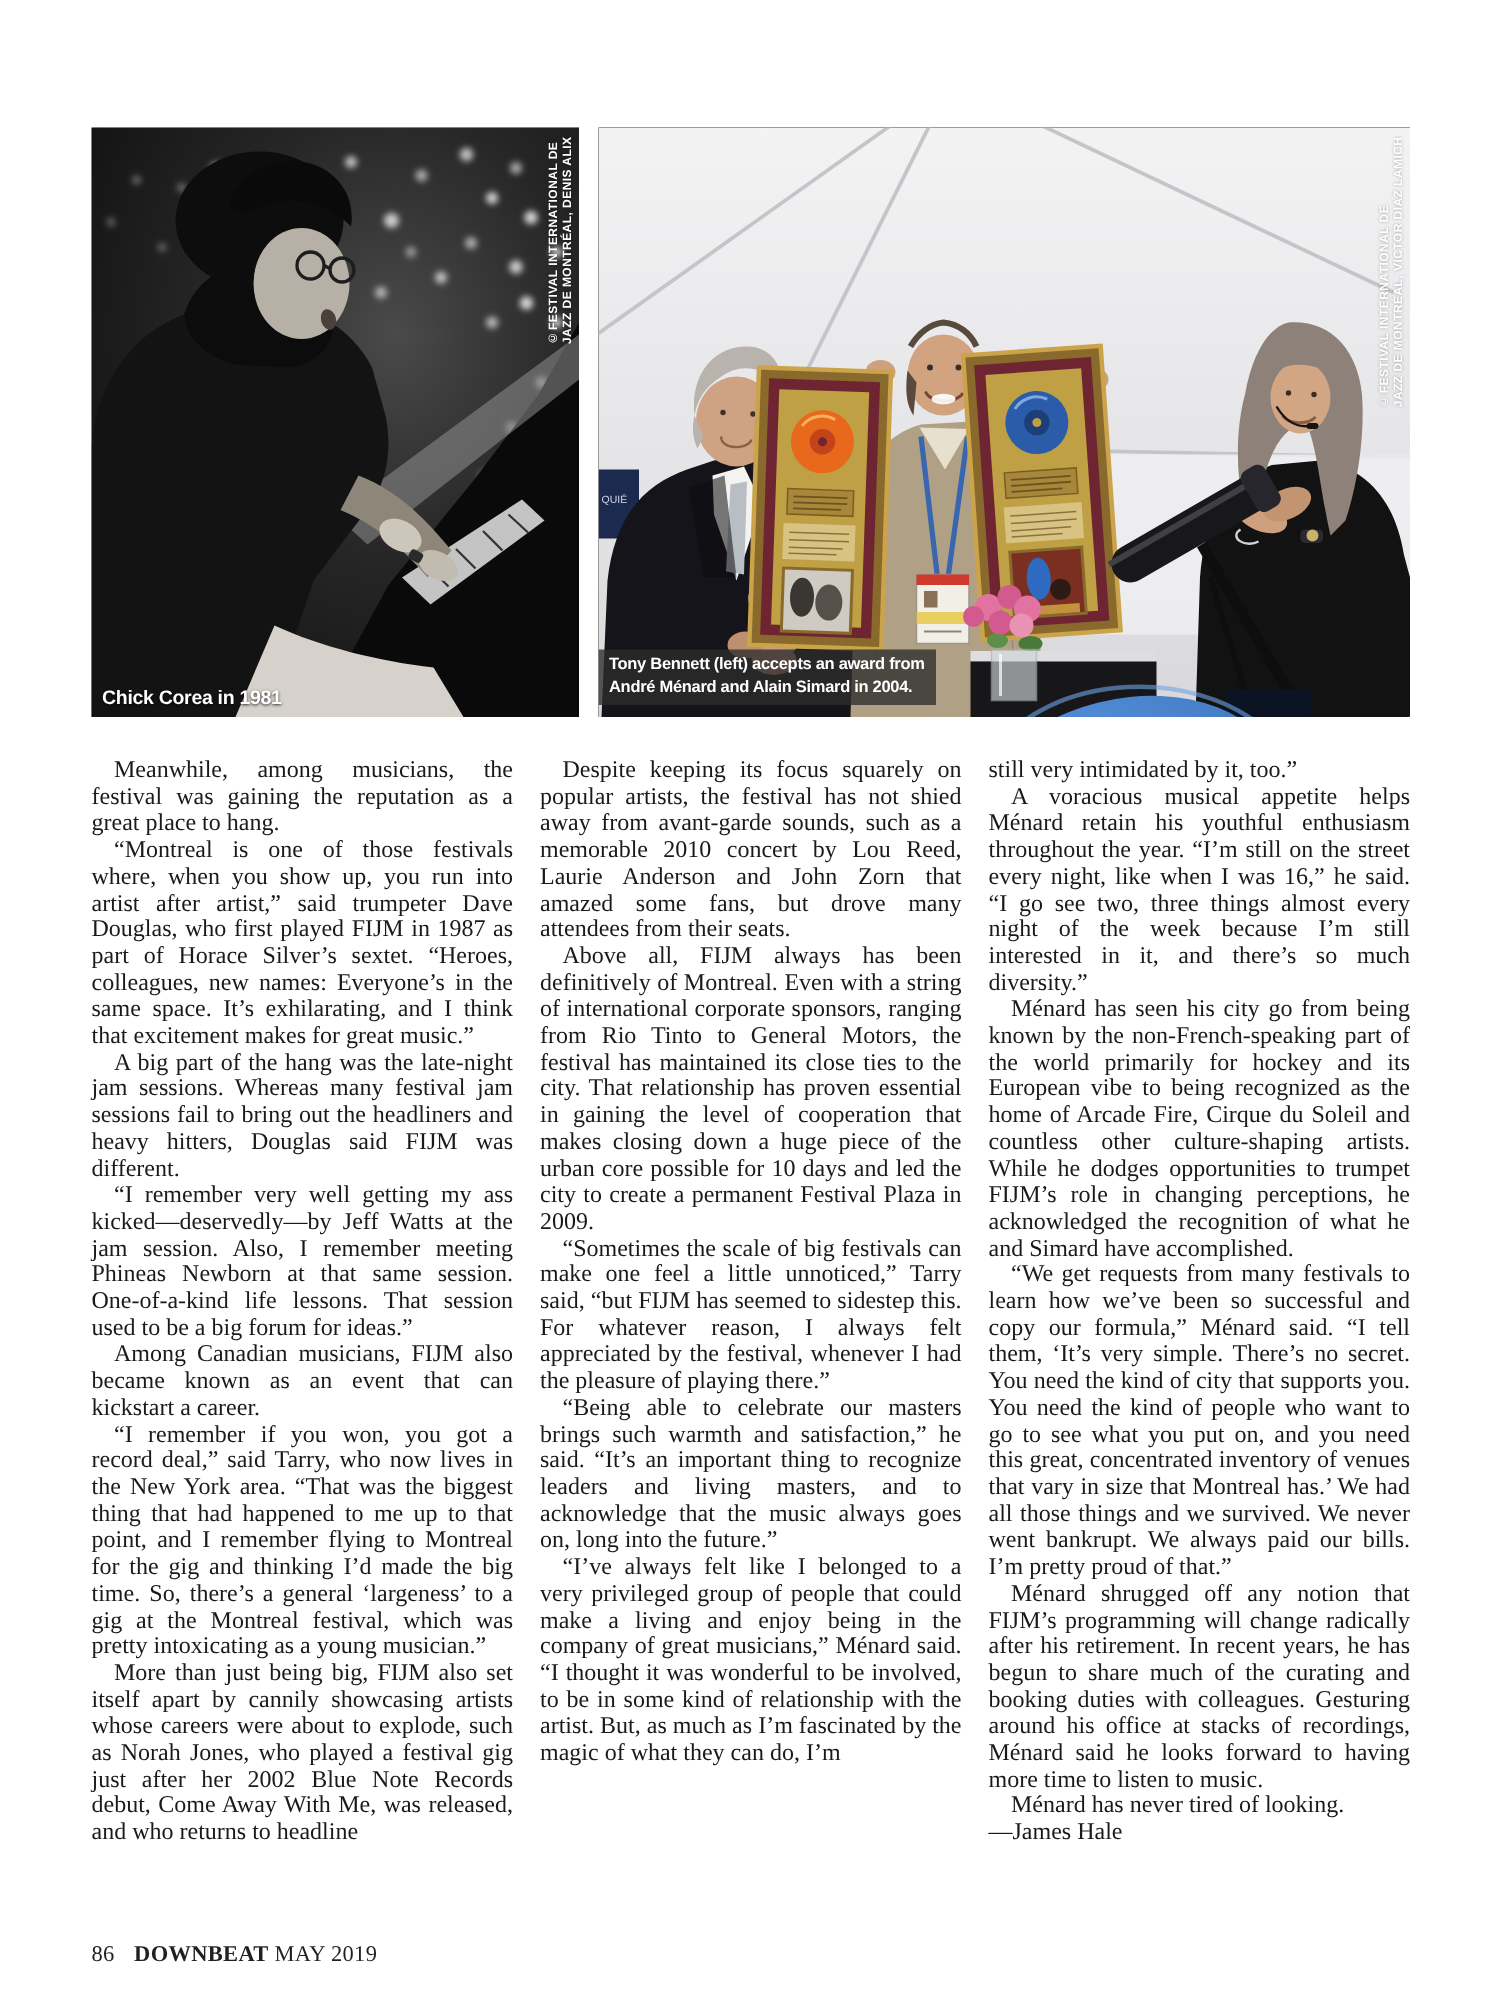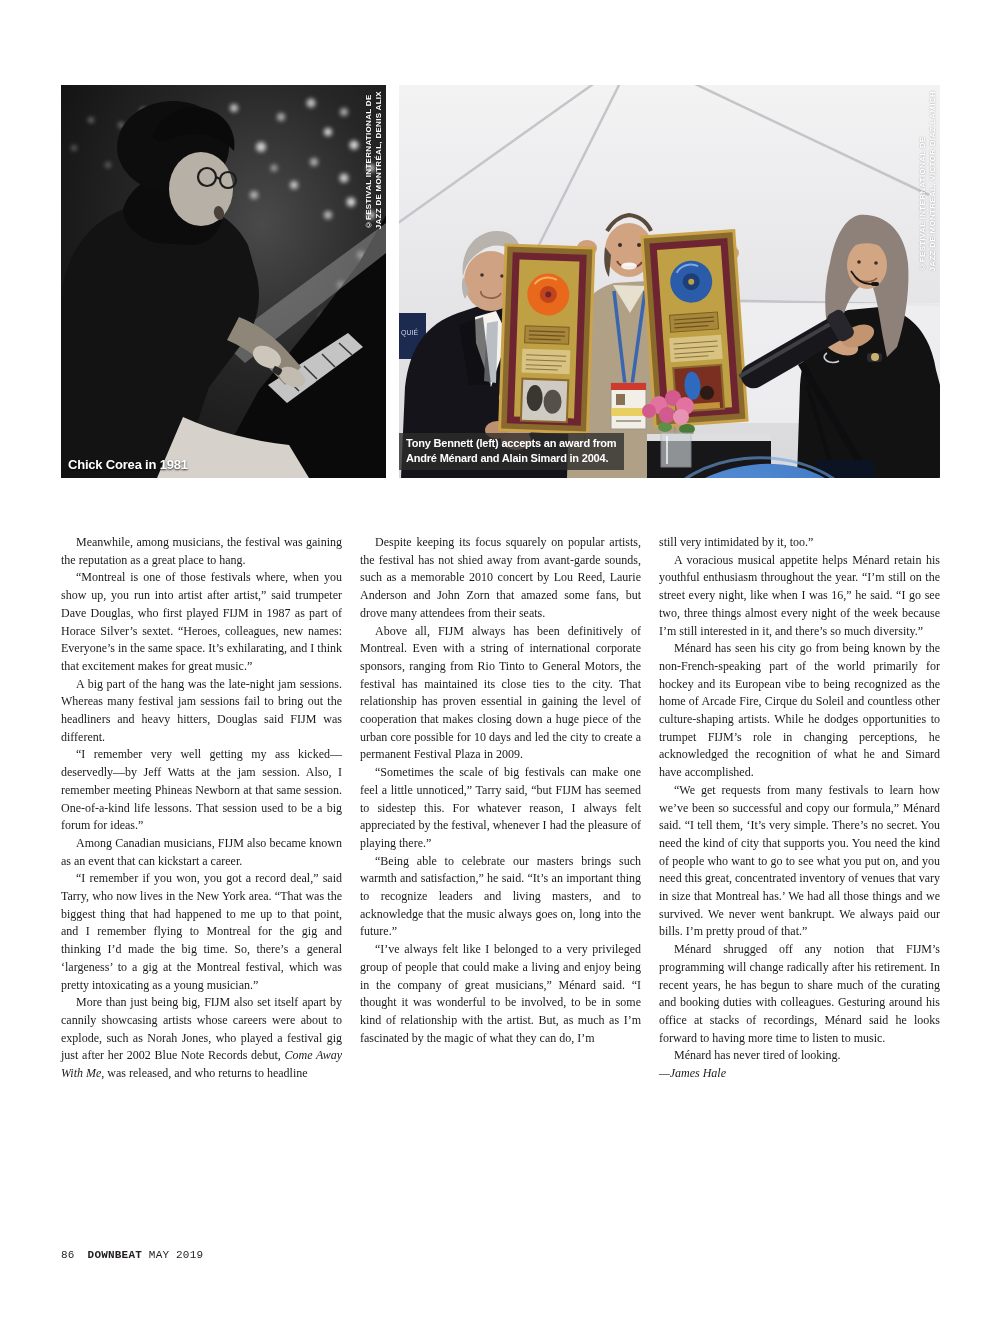--- a/index.html
+++ b/index.html
@@ -26,31 +26,31 @@
   }
   .credit{
     position:absolute;top:6px;right:3px;
     writing-mode:vertical-rl;transform:rotate(180deg);
     color:#ffffff;font-family:"Liberation Sans",sans-serif;font-weight:bold;
     font-size:8px;line-height:9.5px;letter-spacing:0.3px;
     text-shadow:0 0 2px rgba(0,0,0,.35);white-space:nowrap;
   }
   
   .article{position:absolute;left:61px;top:505px;width:879px;display:flex;gap:18px;}
-  .col{width:281px;font-size:12px;line-height:17.7px;text-align:justify;
-       hyphens:auto;margin-top:29px;-webkit-hyphens:auto;}
+  .col{width:281px;font-size:16px;line-height:17.7px;text-align:justify;
+       hyphens:auto;-webkit-hyphens:auto;}
   .col p{margin:0;}
   .col p.indent{text-indent:15px;}
   .col p.noindent{text-indent:0;}
   .col p.right{text-align:left;}
-  .ital{font-style:italic;}
+  .ital{}
   
   .footer{
-    position:absolute;left:61px;top:1249px;
-    font-family:Liberation Mono, monospace;font-size:11px;color:#231f20;
+    position:absolute;left:61px;top:1295px;
+    font-family:Liberation Serif, serif;font-size:15px;color:#231f20;
     letter-spacing:0.2px;
   }
   .footer .pageno{margin-right:13px;}
   .footer .mag{font-weight:bold;}
 </style>
 </head>
 <body>
 
 <div class="photo-row">
 

